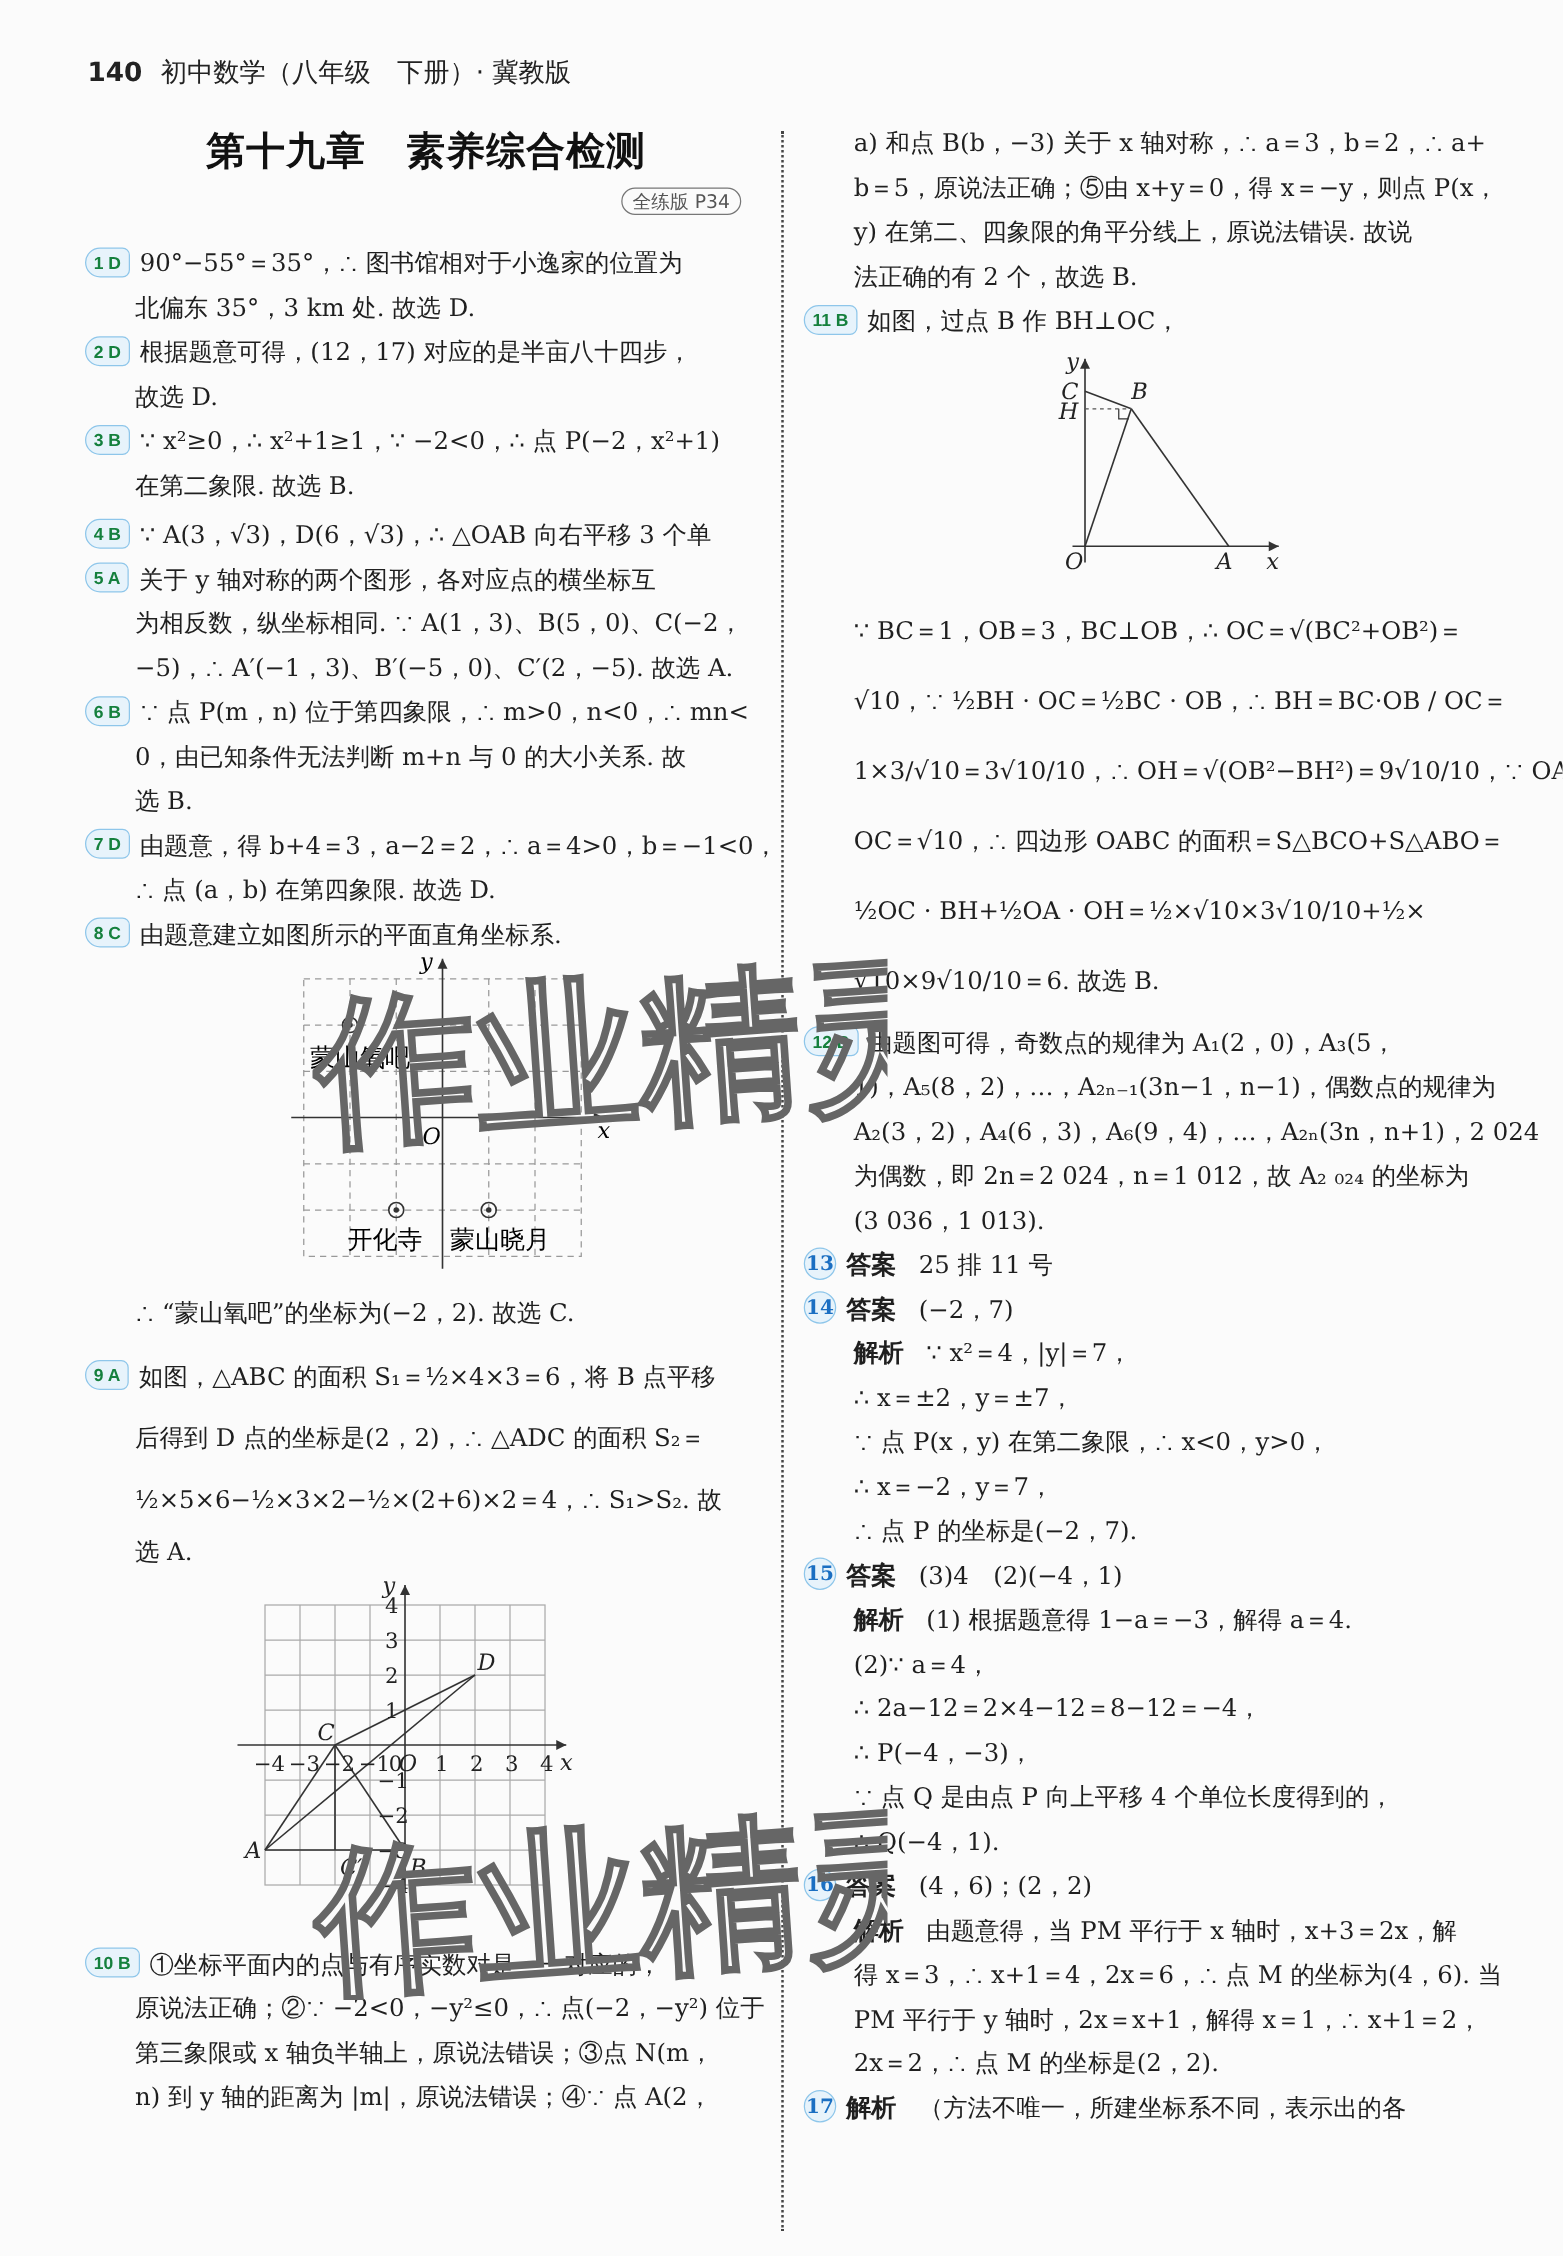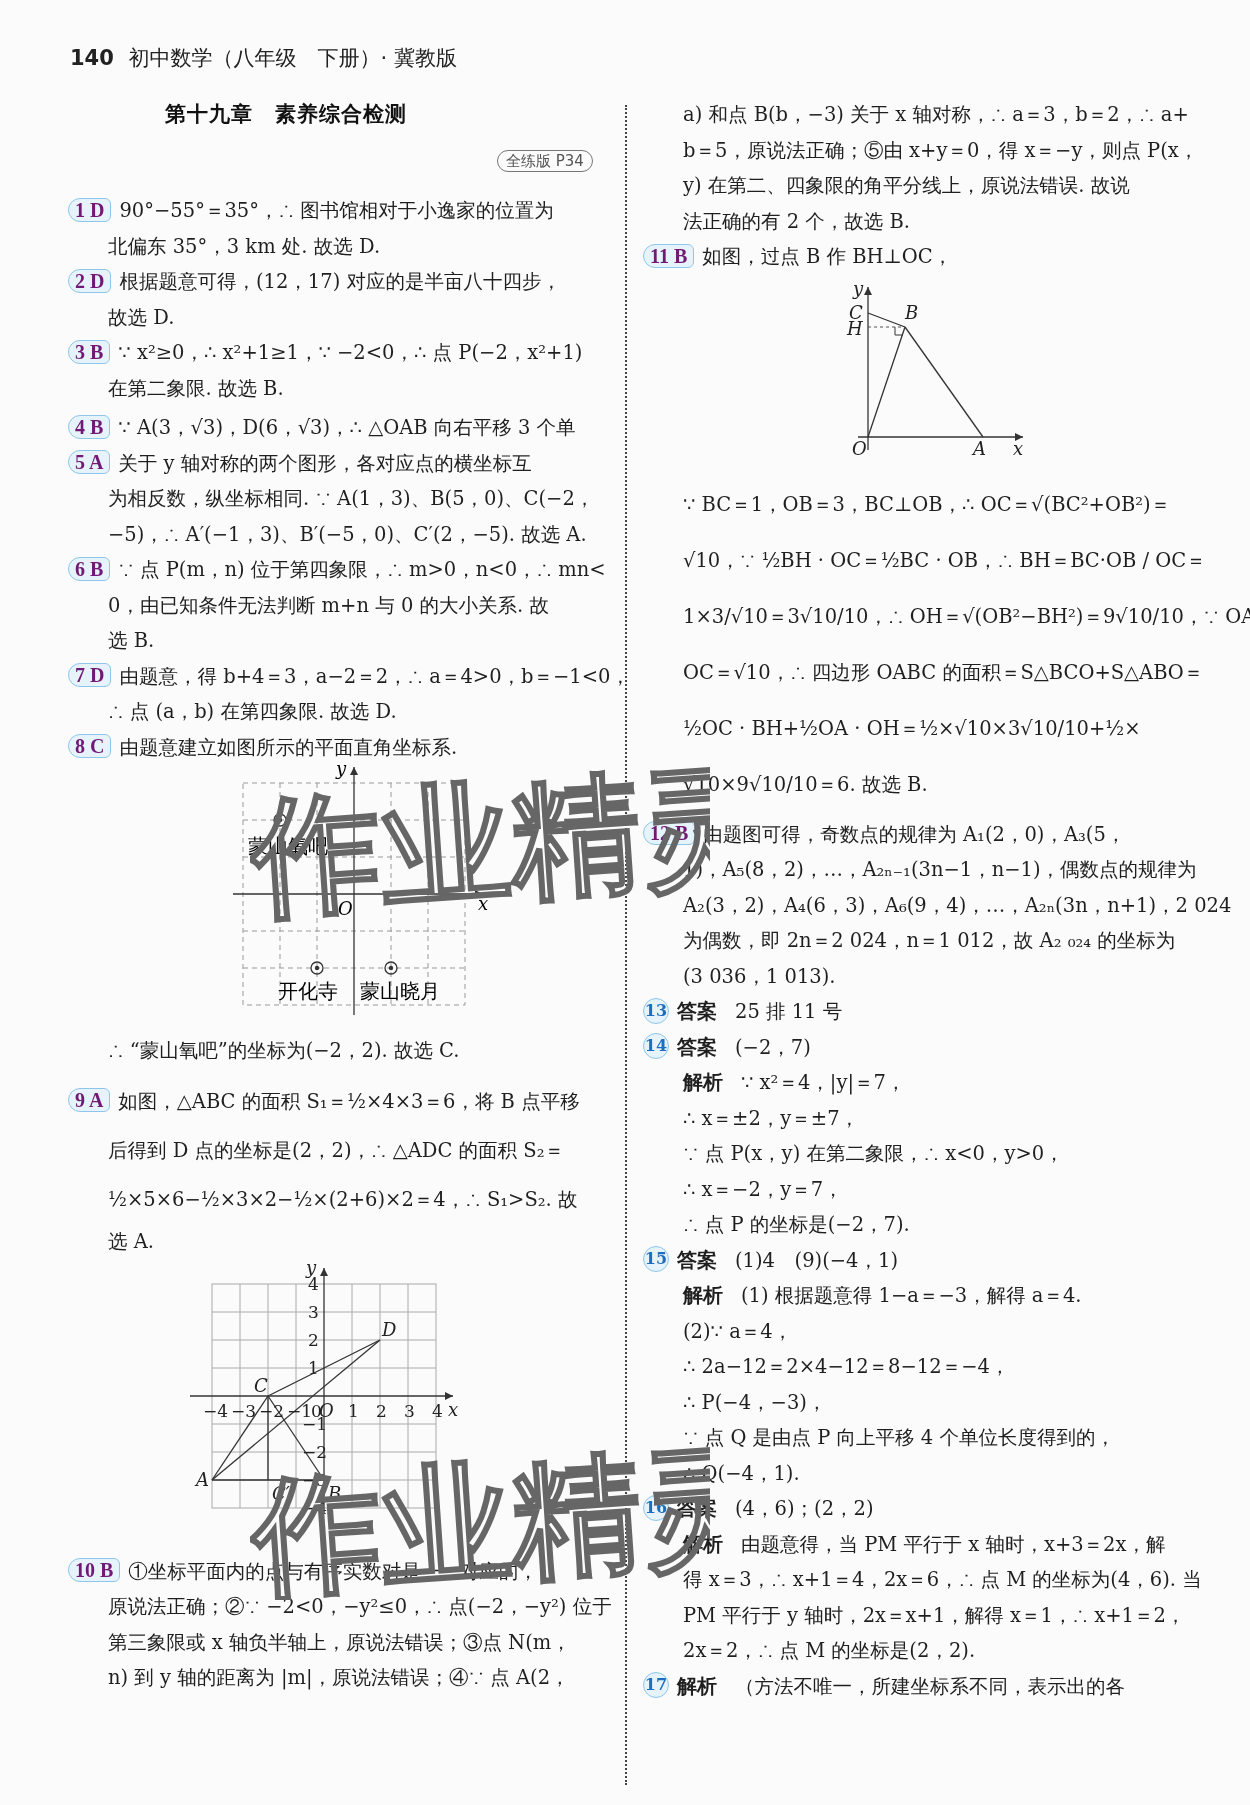--- a/index.html
+++ b/index.html
@@ -9,43 +9,43 @@
     position: relative;
   }
   .header {
     position: absolute; left: 70px; top: 44px;
     font-family: "DejaVu Sans", "Liberation Sans", sans-serif; font-size: 21px; color: #222;
   }
   .header .pageno { font-weight: bold; margin-right: 8px; }
   .chapter-title {
     position: absolute; left: 165px; top: 100px; width: 370px;
     font-family: "DejaVu Sans", "Liberation Sans", sans-serif; font-weight: bold;
-    font-size: 21px; letter-spacing: 1px; color: #111; white-space: nowrap;
+    font-size: 31px; letter-spacing: 1px; color: #111; white-space: nowrap;
   }
   .ref-tag {
     position: absolute; left: 497px; top: 150px;
     border: 1.5px solid #777; border-radius: 12px; padding: 0 8px;
     font-family: "DejaVu Sans", "Liberation Sans", sans-serif; font-size: 15px; color: #555; line-height: 20px;
   }
   .divider {
     position: absolute; left: 625px; top: 105px; width: 0; height: 1680px;
     border-left: 2.5px dotted #444;
   }
   .col { position: absolute; font-size: 19.5px; line-height: 35.5px; }
   .col-left { left: 68px; top: 193px; width: 540px; }
   .col-right { left: 643px; top: 97px; width: 540px; }
   .item { margin-bottom: 0; }
   .line { white-space: nowrap; }
   .indent { padding-left: 40px; }
   .badge {
     display: inline-block; height: 24px; line-height: 22px; padding: 0 6px;
     border: 1.5px solid #8ec6ea; border-radius: 12px 6px 6px 12px;
-    background: #e7f3fb; color: #701a75; font-weight: bold; font-size: 20px;
+    background: #e7f3fb; color: #15803d; font-weight: bold; font-size: 14px;
     margin-right: 8px; vertical-align: middle; position: relative; top: -2px;
-    font-family: Liberation Serif, serif;
+    font-family: Liberation Sans, sans-serif;
   }
   .circ {
     display: inline-block; width: 26px; height: 26px; line-height: 24px; text-align: center;
     border: 1.5px solid #8ec6ea; border-radius: 50%; background: #e7f3fb;
     color: #1b6fc2; font-weight: bold; font-size: 16px; margin-right: 8px;
     vertical-align: middle; position: relative; top: -2px;
   }
   .kw {
     font-family: "DejaVu Sans", "Liberation Sans", sans-serif; font-weight: bold; font-size: 20px;
     margin-right: 18px;
@@ -272,21 +272,21 @@
   </div>
   <div class="item">
     <div class="line"><span class="circ">14</span><span class="kw">答案</span><span>(−2，7)</span></div>
     <div class="line indent"><span class="kw">解析</span><span>∵ x²＝4，|y|＝7，</span></div>
     <div class="line indent">∴ x＝±2，y＝±7，</div>
     <div class="line indent">∵ 点 P(x，y) 在第二象限，∴ x&lt;0，y&gt;0，</div>
     <div class="line indent">∴ x＝−2，y＝7，</div>
     <div class="line indent">∴ 点 P 的坐标是(−2，7).</div>
   </div>
   <div class="item">
-    <div class="line"><span class="circ">15</span><span class="kw">答案</span><span>(1)4　(9)(−4，1)</span></div>
+    <div class="line"><span class="circ">15</span><span class="kw">答案</span><span>(3)4　(2)(−4，1)</span></div>
     <div class="line indent"><span class="kw">解析</span><span>(1) 根据题意得 1−a＝−3，解得 a＝4.</span></div>
     <div class="line indent">(2)∵ a＝4，</div>
     <div class="line indent">∴ 2a−12＝2×4−12＝8−12＝−4，</div>
     <div class="line indent">∴ P(−4，−3)，</div>
     <div class="line indent">∵ 点 Q 是由点 P 向上平移 4 个单位长度得到的，</div>
     <div class="line indent">∴ Q(−4，1).</div>
   </div>
   <div class="item">
     <div class="line"><span class="circ">16</span><span class="kw">答案</span><span>(4，6)；(2，2)</span></div>
     <div class="line indent"><span class="kw">解析</span><span>由题意得，当 PM 平行于 x 轴时，x+3＝2x，解</span></div>

